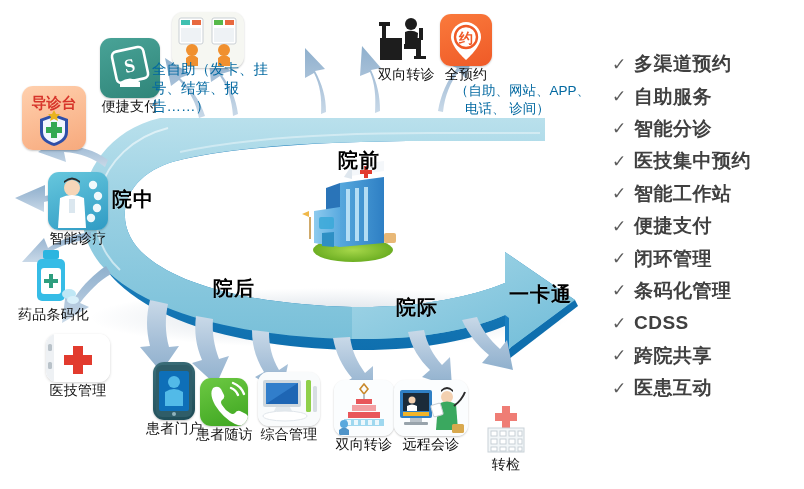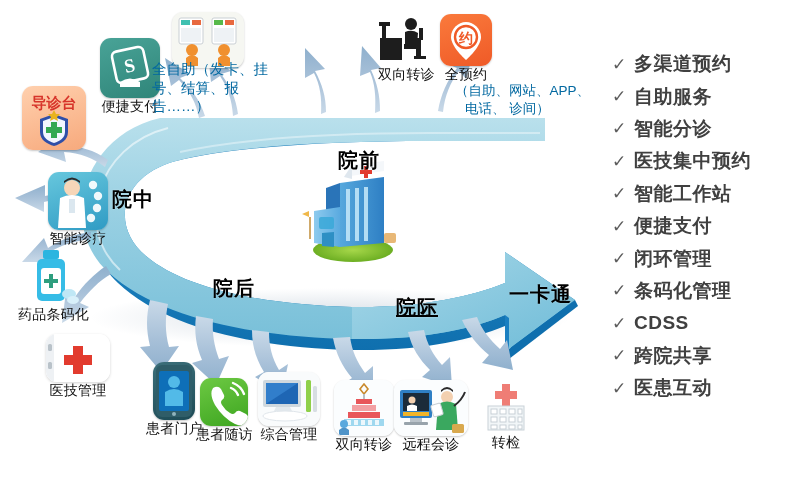--- a/index.html
+++ b/index.html
@@ -230,21 +230,21 @@
       <path d="M 408,332 C 412,348 419,359 430,370 L 422,377 L 452,387 L 450,357 L 442,365
                C 433,355 427,344 424,330 Z" fill="url(#gArrowD)"></path>
       <path d="M 462,320 C 469,335 477,345 489,355 L 482,363 L 513,370 L 507,340 L 500,349
                C 490,340 482,330 477,317 Z" fill="url(#gArrowD)"></path>
     </g>
   </svg>
 
   <div class="stage-label" style="left:338px; top:119px;margin-top:28px;">院前</div>
   <div class="stage-label" style="left:112px; top:186px;">院中</div>
   <div class="stage-label" style="left:213px; top:275px;text-align:center;">院后</div>
-  <div class="stage-label" style="left:396px; top:294px;text-decoration:underline;">院际</div>
+  <div class="stage-label" style="left:396px; top:294px;">院际</div>
   <div class="stage-label" style="left:509px; top:281px;">一卡通</div>
 
   <div class="abs" style="left:300px; top:155px; width:105px; height:110px; z-index:4;">
     <svg viewBox="0 0 105 110" width="105" height="110">
       <defs>
         <linearGradient id="bldA" x1="0" y1="0" x2="1" y2="0">
           <stop offset="0%" stop-color="#56a8dd"></stop>
             <stop offset="100%" stop-color="#2e7fc4"></stop>
         </linearGradient>
         <linearGradient id="bldB" x1="0" y1="0" x2="1" y2="0">
@@ -476,21 +476,21 @@
           <path d="M 47,12 q6,-6 12,0 l0,-2 q-6,-6 -12,0 z" fill="#2b2b2b"></path>
           <path d="M 44,24 q9,-5 18,0 l2,26 l-22,0 z" fill="#3aa85f"></path>
           <path d="M 60,26 q8,-6 11,-14" stroke="#2b2b2b" stroke-width="2" fill="none"></path>
           <rect x="38" y="24" width="10" height="12" rx="1.5" fill="#ffffff" stroke="#c9cfd4" transform="rotate(-16 43 30)"></rect>
           <rect x="58" y="44" width="12" height="9" rx="1.5" fill="#d9a94e"></rect>
         </svg>
       </div>
       <div class="caption">远程会诊</div>
     </div>
 
-    <div class="node" style="left:478px; top:382px;">
+    <div class="node" style="left:478px; top:404px;">
       <div class="tile plain" style="width:56px; height:52px;">
         <svg viewBox="0 0 56 52" width="56" height="52">
           <path d="M 24,2 h8 v7 h7 v8 h-7 v7 h-8 v-7 h-7 v-8 h7 z" fill="#ef7d75"></path>
           <rect x="10" y="24" width="36" height="24" fill="#f2f6f8" stroke="#c9d2d8"></rect>
           <g fill="#ffffff" stroke="#c3ccd3" stroke-width="0.9">
             <rect x="13" y="27" width="6" height="5"></rect>
               <rect x="22" y="27" width="6" height="5"></rect>
             <rect x="31" y="27" width="6" height="5"></rect>
               <rect x="40" y="27" width="4" height="5"></rect>
             <rect x="13" y="35" width="6" height="5"></rect>

